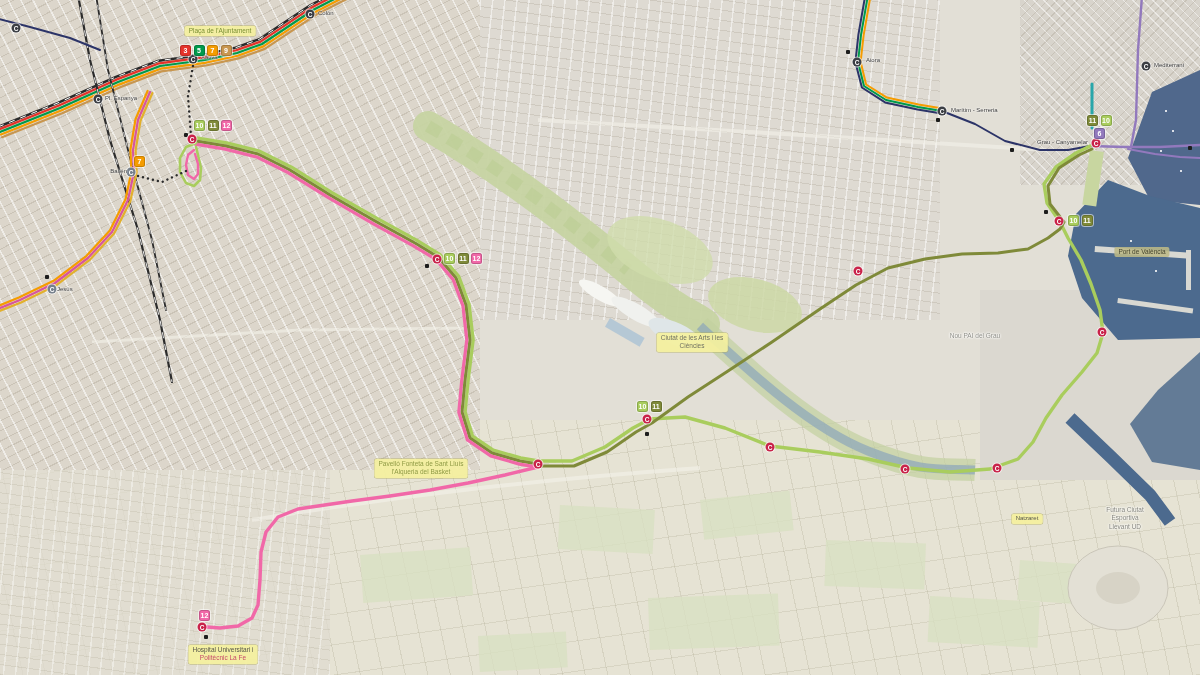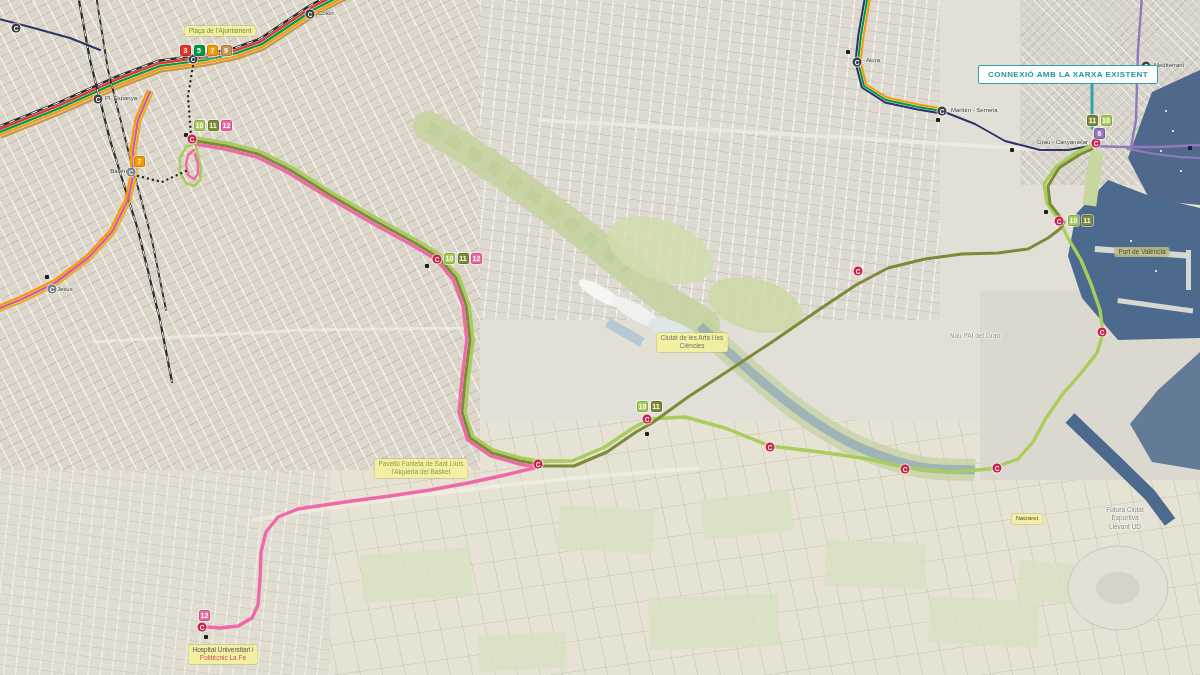--- a/index.html
+++ b/index.html
@@ -135,21 +135,20 @@
       <path d="M195.5,144.2 L225.3,149.1 L256.9,157.0 L288.4,172.8 L328.4,197.7 L373.4,223.8 L413.4,245.8 L435.9,259.4 L453.2,279.6 L462.9,305.7 L466.8,340.0 L461.8,379.6 L458.8,412.3 L467.4,439.9 L490.7,455.9 L519.3,464.1 L537.5,467.2" fill="none" stroke="#f168a8" stroke-width="3.2" stroke-linejoin="round" stroke-linecap="round"></path>
       <path d="M196.0,143.0 L186.0,147.0 L180.0,158.0 L180.0,172.0 L186.0,183.0 L194.0,186.0 L200.0,180.0 L201.0,168.0 L198.0,155.0 L196.0,147.0" fill="none" stroke="#a9cd5d" stroke-width="2.6" stroke-linejoin="round" stroke-linecap="round"></path>
       <path d="M194.0,150.0 L188.0,155.0 L186.0,165.0 L188.0,175.0 L194.0,179.0 L198.0,174.0 L198.0,164.0 L195.0,154.0" fill="none" stroke="#f168a8" stroke-width="2.4" stroke-linejoin="round" stroke-linecap="round"></path>
       <path d="M538.0,461.0 L572.0,461.0 L605.0,447.0 L633.0,428.0 L650.0,419.0 L685.0,417.0 L725.0,428.0 L770.0,446.0 L820.0,452.0 L868.0,459.0 L908.0,468.0 L950.0,472.0 L990.0,469.0 L1018.0,459.0 L1033.0,442.0 L1046.0,418.0 L1062.0,395.0 L1082.0,372.0 L1097.0,353.0 L1103.0,333.0 L1100.0,310.0 L1091.0,284.0 L1081.0,260.0 L1068.0,238.0 L1060.0,222.0 L1047.0,203.0 L1044.0,184.0 L1056.0,167.0 L1076.0,153.0 L1090.0,146.0" fill="none" stroke="#a9cd5d" stroke-width="3.4" stroke-linejoin="round" stroke-linecap="round"></path>
       <path d="M538.0,466.0 L574.0,466.0 L607.0,452.0 L636.0,432.0 L652.0,423.0 L688.0,397.0 L728.0,371.0 L772.0,342.0 L820.0,309.0 L856.0,285.0 L888.0,268.0 L925.0,259.0 L962.0,254.0 L998.0,253.0 L1028.0,249.0 L1048.0,238.0 L1060.0,229.0 L1064.0,222.0 L1050.0,204.0 L1048.0,186.0 L1059.0,168.0 L1079.0,155.0 L1092.0,149.0" fill="none" stroke="#7f8a39" stroke-width="3" stroke-linejoin="round" stroke-linecap="round"></path>
       <path d="M538.0,467.0 L505.0,475.0 L468.0,483.0 L430.0,490.0 L390.0,496.0 L352.0,501.0 L318.0,506.0 L298.0,509.0 L278.0,517.0 L266.0,532.0 L261.0,552.0 L260.0,580.0 L258.0,605.0 L252.0,618.0 L238.0,626.0 L220.0,628.0 L207.0,627.0" fill="none" stroke="#f168a8" stroke-width="3.4" stroke-linejoin="round" stroke-linecap="round"></path>
       <path d="M193.0,66.0 L188.0,96.0 L191.0,136.0" fill="none" stroke="#2b2b2b" stroke-width="2.4" stroke-linejoin="round" stroke-dasharray="0.1 5" stroke-linecap="round"></path>
       <path d="M138.0,176.0 L162.0,182.0 L186.0,171.0" fill="none" stroke="#2b2b2b" stroke-width="2.4" stroke-linejoin="round" stroke-dasharray="0.1 5" stroke-linecap="round"></path>
     </svg>
 
-  <div id="connexio">CONNEXIÓ AMB LA XARXA EXISTENT</div>
 
 <div class="jdot" style="left: 427px; top: 266px;"></div>
     <div class="jdot" style="left: 1046px; top: 212px;"></div>
     <div class="jdot" style="left: 206px; top: 637px;"></div>
     <div class="jdot" style="left: 47px; top: 277px;"></div>
     <div class="jdot" style="left: 1012px; top: 150px;"></div>
     <div class="jdot" style="left: 1190px; top: 148px;"></div>
     <div class="jdot" style="left: 848px; top: 52px;"></div>
     <div class="jdot" style="left: 186px; top: 135px;"></div>
     <div class="jdot" style="left: 647px; top: 434px;"></div>

